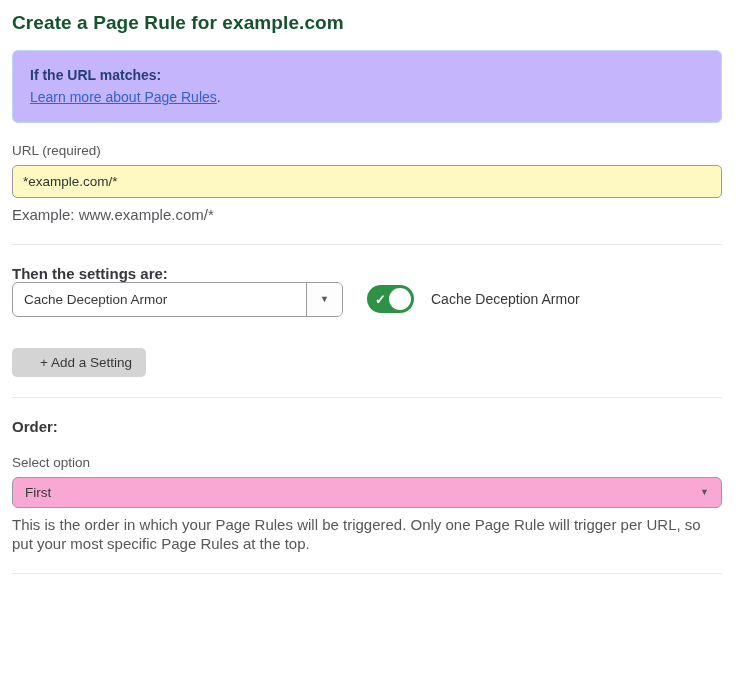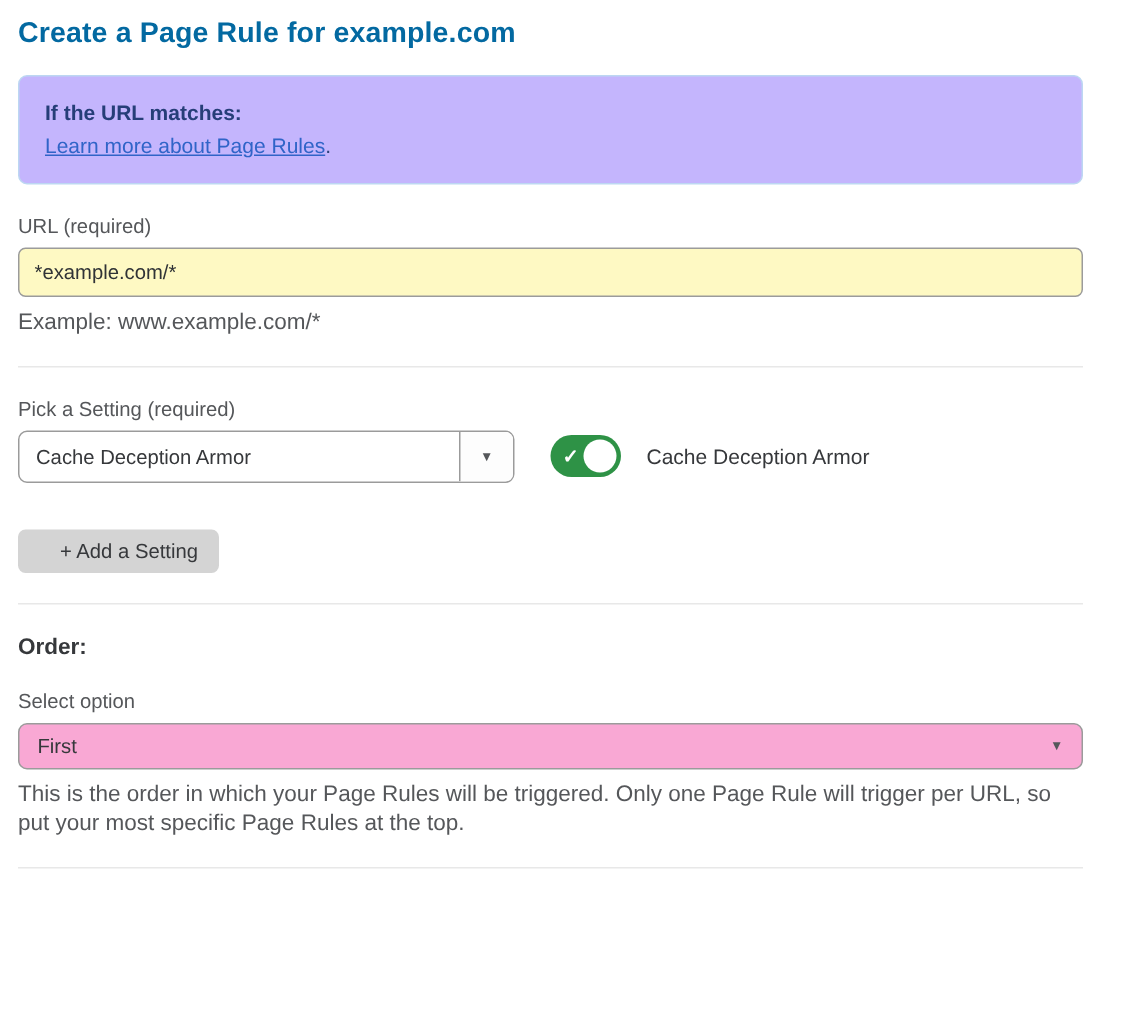--- a/index.html
+++ b/index.html
@@ -6,21 +6,21 @@
   html, body { background: #ffffff; }
   body {
     width: 750px; height: 679px;
     font-family: "Liberation Sans", sans-serif;
     color: #36383b;
     overflow: hidden;
   }
   .container { padding: 10px 28px 0 12px; }
 
   .page-title {
-    font-size: 19px; font-weight: bold; color: #0369a1;
+    font-size: 19px; font-weight: bold; color: #14532d;
     padding: 2px 0 16px 0; letter-spacing: 0.1px;
   }
 
   
   .info-box {
     background: #c4b5fd;
     border: 1px solid #bdd7f2;
     border-radius: 6px;
     padding: 13px 17px 14px 17px;
     color: #2b4178;
@@ -113,22 +113,22 @@
     <div class="info-heading">If the URL matches:</div>
     <div><a class="info-link">Learn more about Page Rules</a><span>.</span></div>
   </div>
 
   <div class="field-label">URL (required)</div>
   <input class="text-input" type="text" value="*example.com/*" style="">
   <div class="helper-text">Example: www.example.com/*</div>
 
   <hr class="divider">
 
+  <div class="section-heading">Then the settings are:</div>
 
-  <div class="field-label">Pick a Setting (required)</div>
 
   <div class="setting-row">
     <div class="select-box">
       <div class="select-value">Cache Deception Armor</div>
       <div class="select-arrow-btn">
         <span class="caret">▼</span>
       </div>
     </div>
     <div class="toggle-wrap">
       <div class="toggle">

